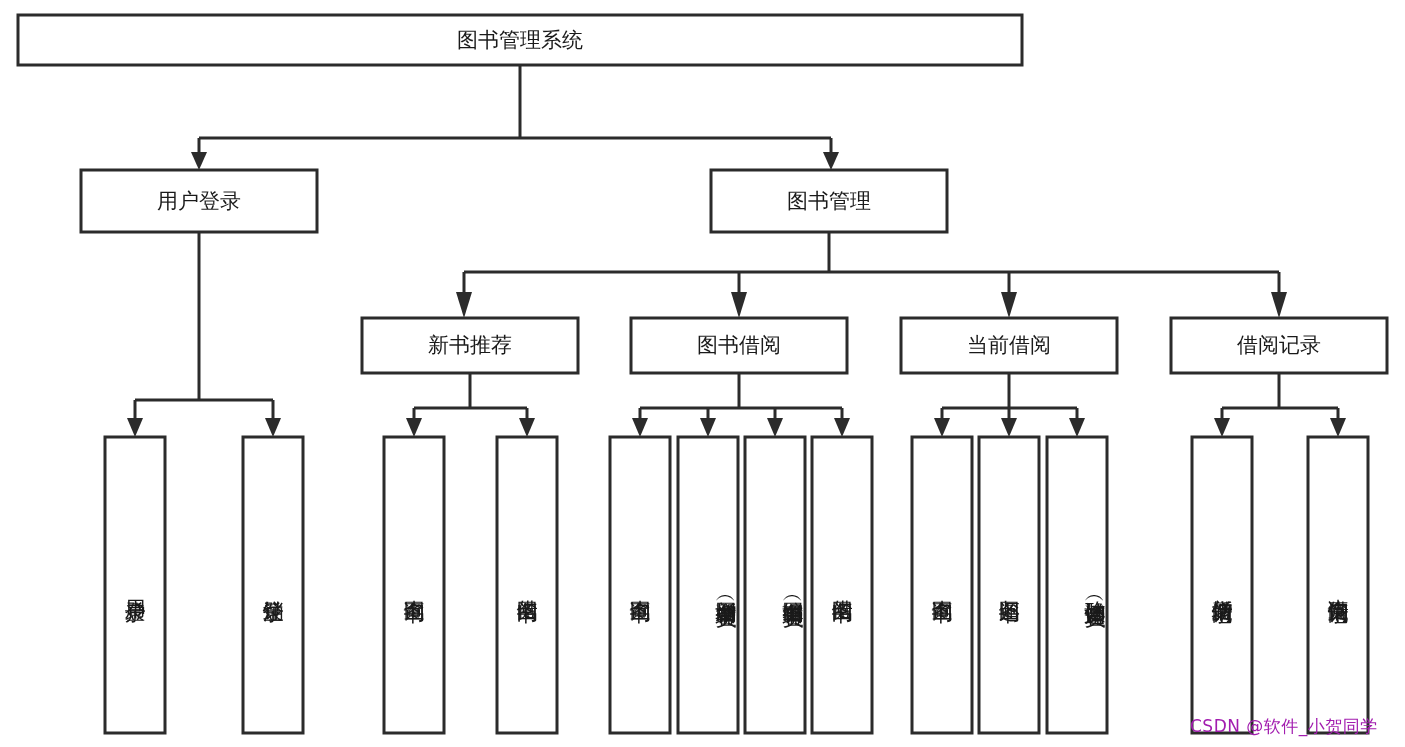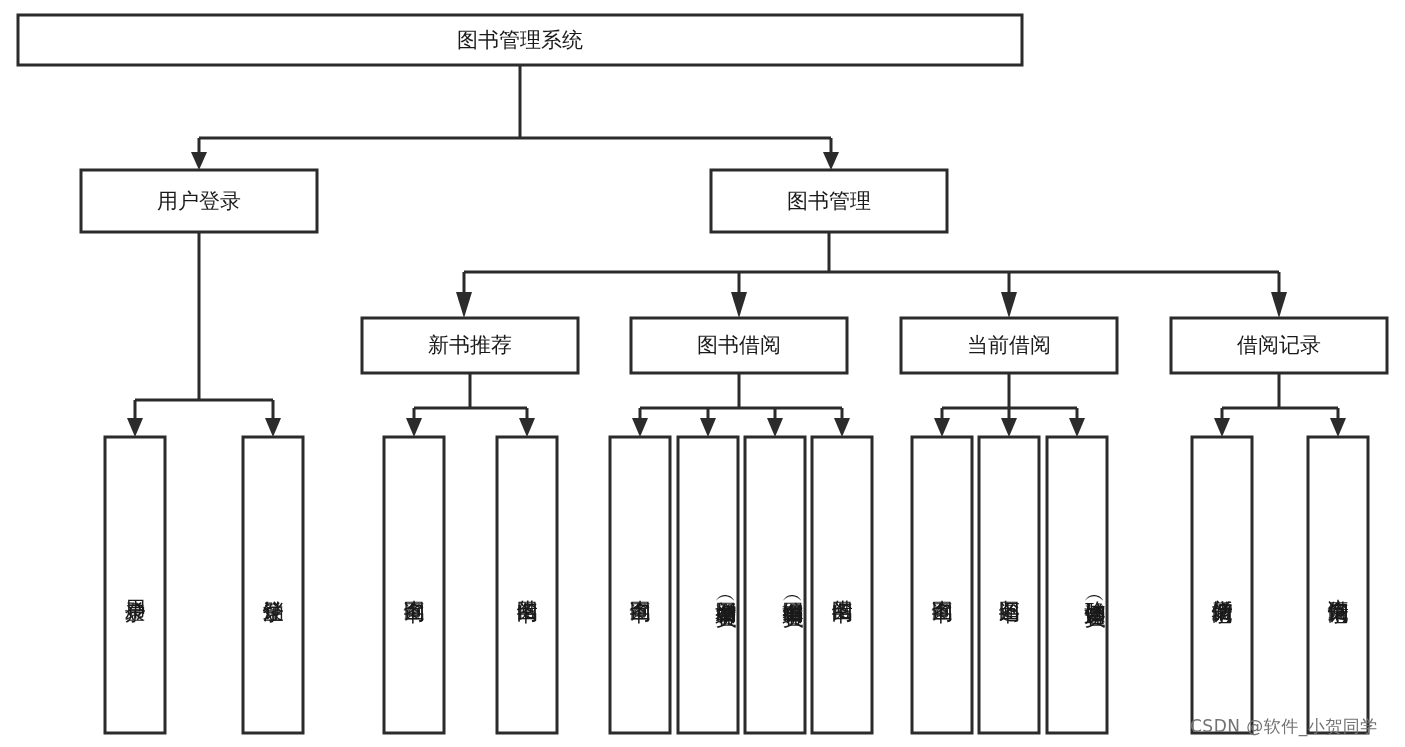--- a/index.html
+++ b/index.html
@@ -63,21 +63,21 @@
     justify-content: center;
     pointer-events: none;
   }
   .leaf-label.mid {
     align-items: center;
   }
   .watermark {
     position: absolute;
     font-family: "DejaVu Sans", "Liberation Sans", sans-serif;
     font-size: 17px;
-    color: #737373;
+    color: #a21caf;
     white-space: nowrap;
     letter-spacing: 0.5px;
   }
 </style>
 </head>
 <body>
 
 <div id="diagram-root">
 
   <svg id="flow-svg" viewBox="0 0 1405 747">

